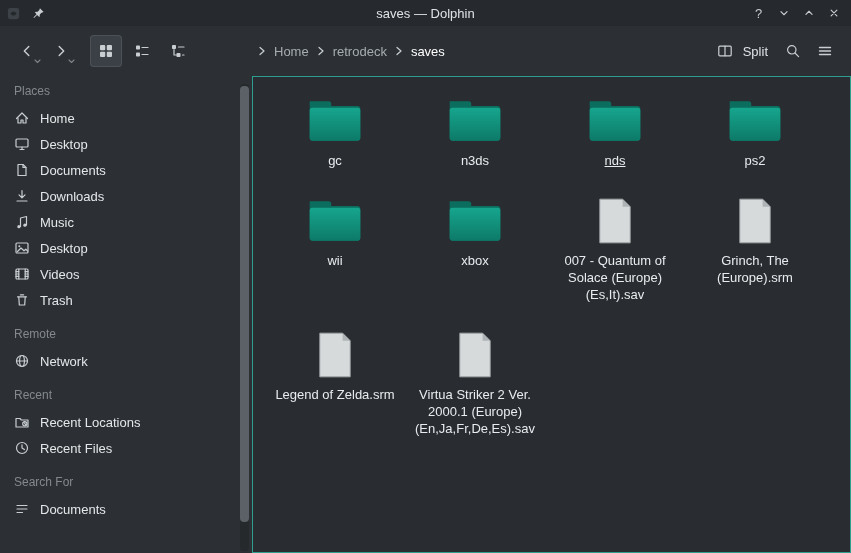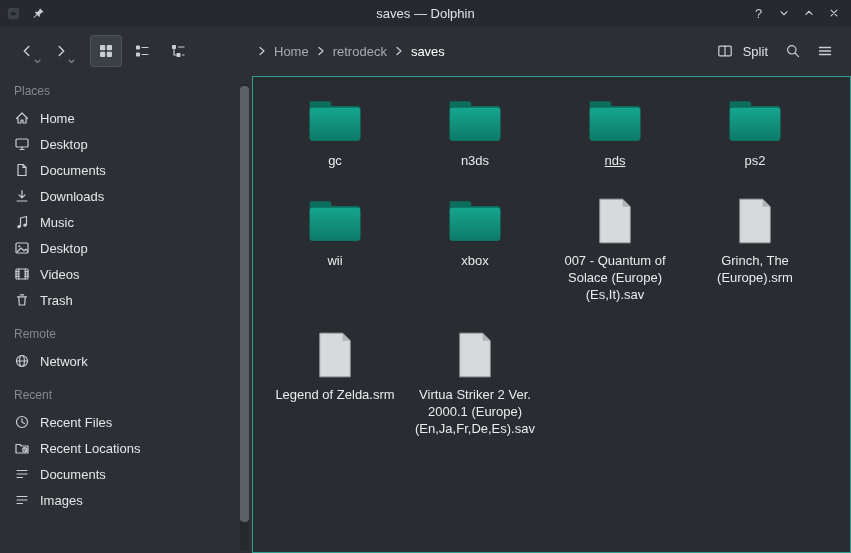--- a/index.html
+++ b/index.html
@@ -299,51 +299,44 @@
                 <ellipse cx="8" cy="8" rx="2.4" ry="5.5"></ellipse>
                 <path d="M2.5 8h11"></path>
               </svg>
             </span>
             <span>Network</span>
           </div>
           <div class="ph">Recent</div>
           <div class="pi">
             <span class="icon">
               <svg width="16" height="16" viewBox="0 0 16 16" fill="none" stroke="currentColor" stroke-width="1.2" stroke-linecap="round" stroke-linejoin="round">
-                <circle cx="8" cy="8" r="5.5"></circle>
-                <path d="M8 4.8V8l2.4 1.6"></path>
-              </svg>
-            </span>
-            <span>Recent Files</span>
-          </div>
-          <div class="pi">
-            <span class="icon">
-              <svg width="16" height="16" viewBox="0 0 16 16" fill="none" stroke="currentColor" stroke-width="1.2" stroke-linecap="round" stroke-linejoin="round">
                 <path d="M2 4.5h4L7.3 6H14v7H2z"></path>
                 <circle cx="10.8" cy="9.8" r="2.1"></circle>
                 <path d="M10.8 8.7v1.1l.8.6"></path>
               </svg>
             </span>
             <span>Recent Locations</span>
           </div>
           <div class="pi">
             <span class="icon">
               <svg width="16" height="16" viewBox="0 0 16 16" fill="none" stroke="currentColor" stroke-width="1.2" stroke-linecap="round" stroke-linejoin="round">
+                <circle cx="8" cy="8" r="5.5"></circle>
+                <path d="M8 4.8V8l2.4 1.6"></path>
+              </svg>
+            </span>
+            <span>Recent Files</span>
+          </div>
+          <div class="ph">Search For</div>
+          <div class="pi">
+            <span class="icon">
+              <svg width="16" height="16" viewBox="0 0 16 16" fill="none" stroke="currentColor" stroke-width="1.2" stroke-linecap="round" stroke-linejoin="round">
                 <path d="M3 4.5h10M3 8h10M3 11.5h5.5"></path>
               </svg>
             </span>
             <span>Documents</span>
-          </div>
-          <div class="pi">
-            <span class="icon">
-              <svg width="16" height="16" viewBox="0 0 16 16" fill="none" stroke="currentColor" stroke-width="1.2" stroke-linecap="round" stroke-linejoin="round">
-                <path d="M3 4.5h10M3 8h10M3 11.5h5.5"></path>
-              </svg>
-            </span>
-            <span>Images</span>
           </div>
           <div class="pi"></div>
         </div>
       <div class="scroll-track">
         <div class="scroll-handle"></div>
       </div>
     </div>
     <div class="view">
       <div class="grid">
           <div class="cell">

